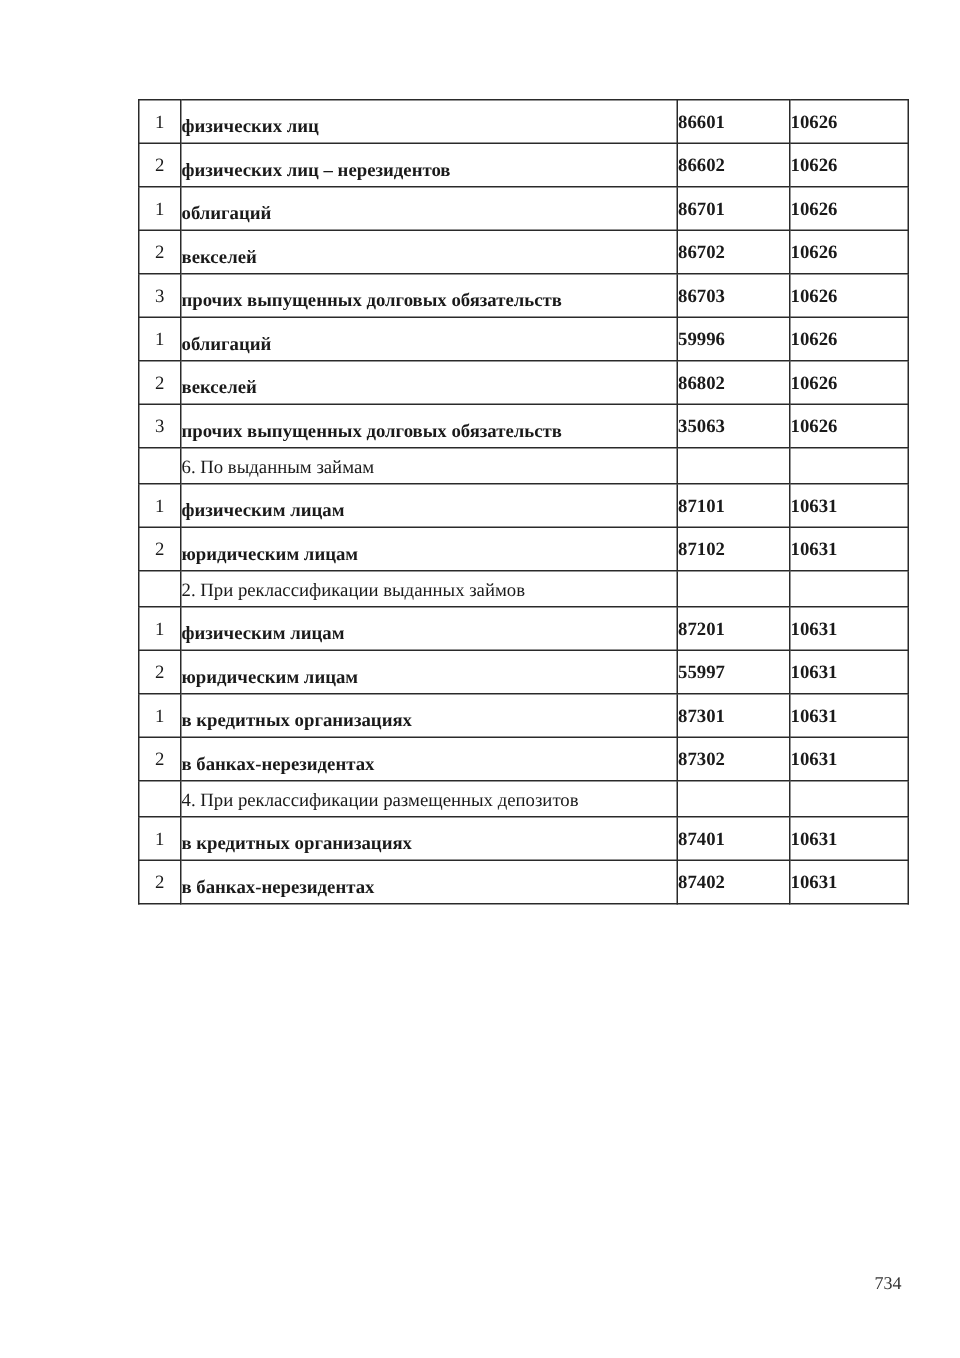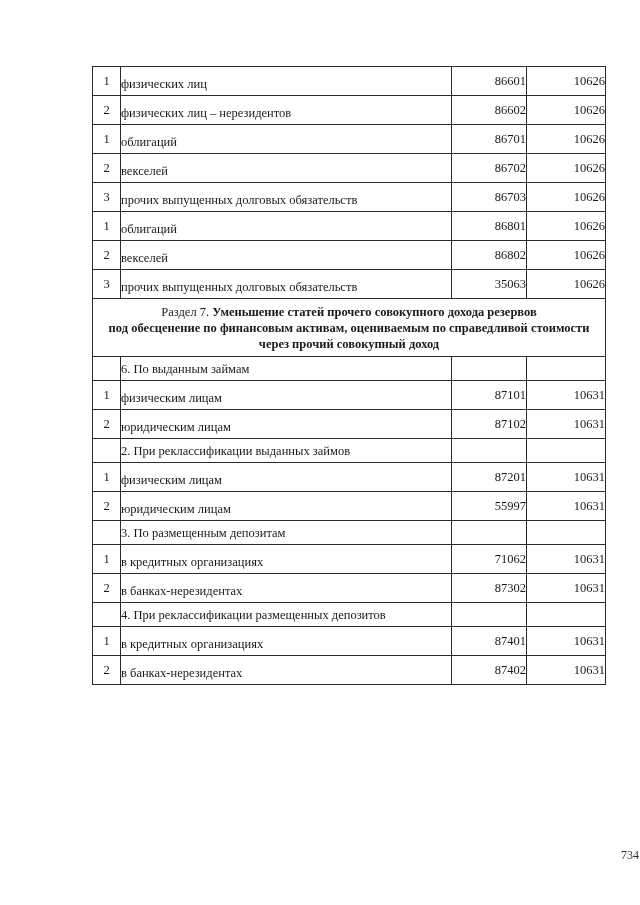--- a/index.html
+++ b/index.html
@@ -4,27 +4,27 @@
 <style>
   html, body { margin: 0; padding: 0; background: #ffffff; }
   body { width: 640px; height: 905px; position: relative; overflow: hidden;
          font-family: "Liberation Serif", serif; color: #1a1a1a; }
   table.doc { position: absolute; left: 92px; top: 66px; width: 513px;
               border-collapse: collapse; table-layout: fixed; font-size: 12.5px; }
   table.doc td { border: 1px solid #2a2a2a; padding: 0; vertical-align: middle; }
   col.c1 { width: 28px; } col.c2 { width: 331px; } col.c3 { width: 75px; } col.c4 { width: 79px; }
   td.num { text-align: center; }
   td.txt { padding-left: 4px; padding-right: 4px; line-height: 16px; }
-  td.code { text-align: right; vertical-align: top; padding-top: 4px; }
+  td.code { text-align: left; vertical-align: top; padding-top: 4px; font-weight: bold; }
   tr.item td { height: 25px; }
-  tr.item td.txt { vertical-align: bottom; padding-bottom: 3px; }
+  tr.item td.txt { vertical-align: bottom; padding-bottom: 3px; font-weight: bold; }
   tr.grp td.txt { vertical-align: top; padding-top: 4px; padding-bottom: 3px; font-size: 12.5px; }
   tr.section td { text-align: center; line-height: 16px; padding: 5px 2px 4px 2px; font-size: 12.5px; }
   .bold { font-weight: bold; }
-  .pageno { position: absolute; left: 583px; top: 848px; font-size: 12px; color: #333; margin-left: 38px; }
+  .pageno { position: absolute; left: 583px; top: 848px; font-size: 12px; color: #333; }
 </style>
 </head>
 <body>
 
 <table class="doc">
   <colgroup>
       <col class="c1">
       <col class="c2">
       <col class="c3">
       <col class="c4">
@@ -56,37 +56,34 @@
       </tr>
       <tr class="item">
         <td class="num">3</td>
         <td class="txt">прочих выпущенных долговых обязательств</td>
         <td class="code">86703</td>
         <td class="code">10626</td>
       </tr>
       <tr class="item">
         <td class="num">1</td>
         <td class="txt">облигаций</td>
-        <td class="code">86801</td>
+        <td class="code">59996</td>
         <td class="code">10626</td>
       </tr>
       <tr class="item">
         <td class="num">2</td>
         <td class="txt">векселей</td>
         <td class="code">86802</td>
         <td class="code">10626</td>
       </tr>
       <tr class="item">
         <td class="num">3</td>
         <td class="txt">прочих выпущенных долговых обязательств</td>
         <td class="code">35063</td>
         <td class="code">10626</td>
-      </tr>
-      <tr class="section">
-        <td colspan="4"><span>Раздел 7. </span><span class="bold">Уменьшение статей прочего совокупного дохода резервов</span><br><span class="bold">под обесценение по финансовым активам, оцениваемым по справедливой стоимости</span><br><span class="bold">через прочий совокупный доход</span></td>
       </tr>
       <tr class="grp">
         <td class="num"></td>
         <td class="txt">6. По выданным займам</td>
         <td></td>
         <td></td>
       </tr>
       <tr class="item">
         <td class="num">1</td>
         <td class="txt">физическим лицам</td>
@@ -110,30 +107,24 @@
         <td class="txt">физическим лицам</td>
         <td class="code">87201</td>
         <td class="code">10631</td>
       </tr>
       <tr class="item">
         <td class="num">2</td>
         <td class="txt">юридическим лицам</td>
         <td class="code">55997</td>
         <td class="code">10631</td>
       </tr>
-      <tr class="grp">
-        <td class="num"></td>
-        <td class="txt">3. По размещенным депозитам</td>
-        <td></td>
-        <td></td>
-      </tr>
       <tr class="item">
         <td class="num">1</td>
         <td class="txt">в кредитных организациях</td>
-        <td class="code">71062</td>
+        <td class="code">87301</td>
         <td class="code">10631</td>
       </tr>
       <tr class="item">
         <td class="num">2</td>
         <td class="txt">в банках-нерезидентах</td>
         <td class="code">87302</td>
         <td class="code">10631</td>
       </tr>
       <tr class="grp">
         <td class="num"></td>

